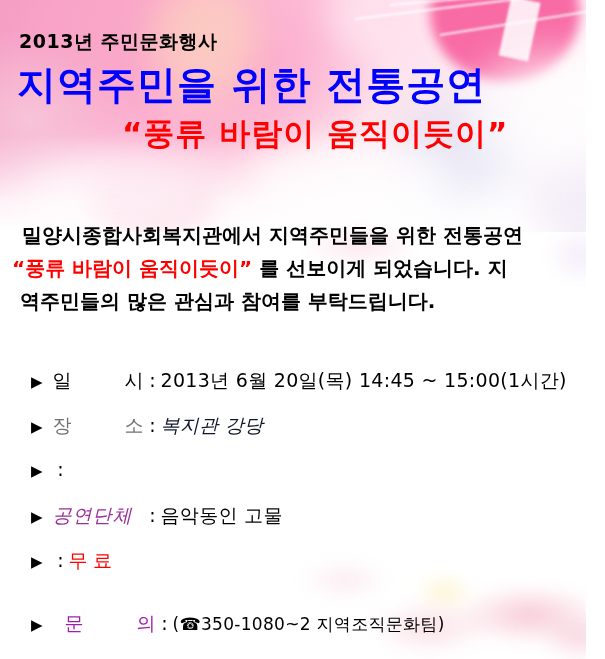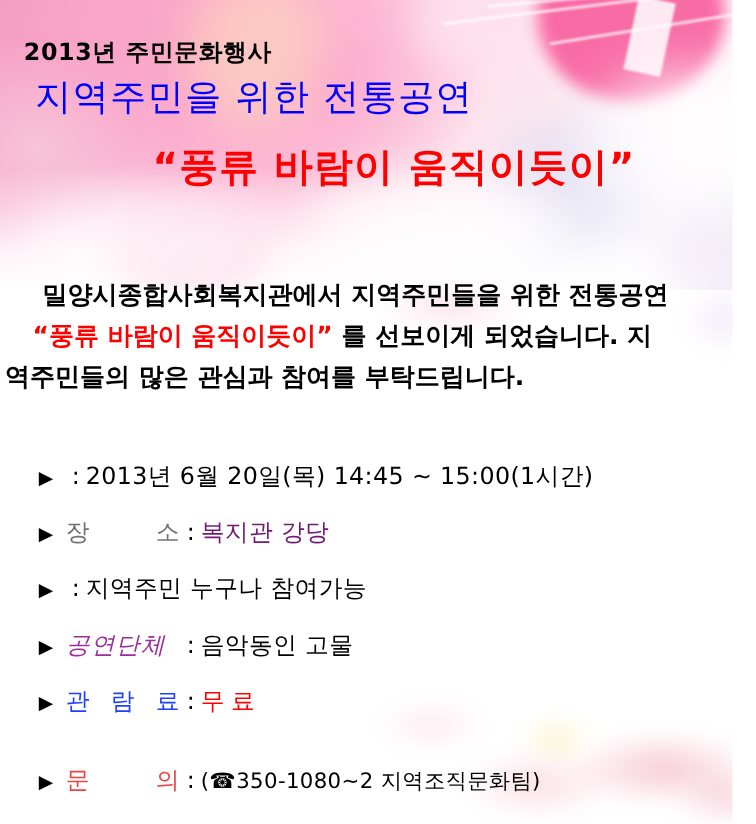--- a/index.html
+++ b/index.html
@@ -98,24 +98,24 @@
     left: 19px;
     top: 29px;
     font-size: 19px;
     font-weight: bold;
     color: #000000;
     letter-spacing: .5px;
     white-space: nowrap;
   }
   .headline {
     position: absolute;
-    left: 28px;
+    left: 17px;
     top: 58px;
-    font-size: 29px;
-    font-weight: normal;
+    font-size: 39px;
+    font-weight: bold;
     color: #0000ff;
     letter-spacing: 1px;
     white-space: nowrap;
   }
   .hero-quote {
     position: absolute;
     left: 122px;
     top: 113px;
     font-size: 31px;
     font-weight: bold;
@@ -133,23 +133,23 @@
     z-index: 3;
     font-size: 20px;
     font-weight: bold;
     color: #000000;
     line-height: 33px;
   }
   .intro-line {
     white-space: nowrap;
     overflow: hidden;
   }
-  .intro-line.l1 { padding-left: 34px; }
-  .intro-line.l2 { padding-left: 26px; }
-  .intro-line.l3 { padding-left: 4px; }
+  .intro-line.l1 { padding-left: 22px; }
+  .intro-line.l2 { padding-left: 12px; }
+  .intro-line.l3 { padding-left: 20px; }
   .intro .accent { color: #ff0000; }
 
   
   .details {
     position: absolute;
     left: 0;
     top: 368px;
     width: 605px;
     z-index: 3;
   }
@@ -234,53 +234,52 @@
   <div class="intro">
     <div class="intro-line l1">밀양시종합사회복지관에서  지역주민들을  위한  전통공연</div>
     <div class="intro-line l2"><span class="accent">“풍류 바람이 움직이듯이”</span><span> 를  선보이게  되었습니다. 지</span></div>
     <div class="intro-line l3">역주민들의 많은 관심과 참여를 부탁드립니다.</div>
   </div>
 
   <div class="details">
 
     <div class="detail-row">
       <span class="marker">▶</span>
+      <span class="label" style="color: rgb(0, 0, 0);"><span class="label-spread">일 시</span></span>
       <span class="colon" style="color: rgb(0, 0, 0);">:</span>
       <span class="value" style="color: rgb(0, 0, 0);">2013년 6월 20일(목) 14:45 ~ 15:00(1시간)</span>
     </div>
 
     <div class="detail-row">
       <span class="marker">▶</span>
       <span class="label" style="color: #737373;"><span class="label-spread">장 소</span></span>
       <span class="colon" style="color: rgb(0, 0, 0);">:</span>
-      <span class="value" style="color: #701a75;">복지관 강당</span>
-    </div>
-
-    <div class="detail-row">
-      <span class="marker">▶</span>
-      <span class="colon" style="color: rgb(0, 0, 0);">:</span>
-      <span class="value" style="color: rgb(0, 0, 0);">지역주민 누구나 참여가능</span>
+      <span class="value" style="color: #0f172a; font-style: italic;">복지관 강당</span>
+    </div>
+
+    <div class="detail-row">
+      <span class="marker">▶</span>
+      <span class="colon" style="color: rgb(0, 0, 0);">:</span>
     </div>
 
     <div class="detail-row">
       <span class="marker">▶</span>
       <span class="label" style="color: rgb(155, 47, 155); font-style: italic;"><span class="label-spread">공연단체</span></span>
       <span class="colon" style="color: rgb(0, 0, 0);">:</span>
       <span class="value" style="color: rgb(0, 0, 0); text-align: right;">음악동인 고물</span>
     </div>
 
     <div class="detail-row">
       <span class="marker">▶</span>
-      <span class="label" style="color: rgb(32, 64, 255);"><span class="label-spread">관 람 료</span></span>
       <span class="colon" style="color: rgb(0, 0, 0);">:</span>
       <span class="value" style="color: rgb(255, 0, 0); font-family: Liberation Serif, serif;">무 료</span>
     </div>
 
     <div class="detail-row">
       <span class="marker">▶</span>
-      <span class="label" style="color: #ef4444;"><span class="label-spread">문 의</span></span>
+      <span class="label" style="color: #a21caf; margin-left: 12px;"><span class="label-spread">문 의</span></span>
       <span class="colon" style="color: rgb(0, 0, 0);">:</span>
       <span class="value phone-glyph" style="color: rgb(0, 0, 0);">(☎350-1080~2 지역조직문화팀)</span>
     </div>
 
   </div>
 
 </div>
 
 </body></html>

